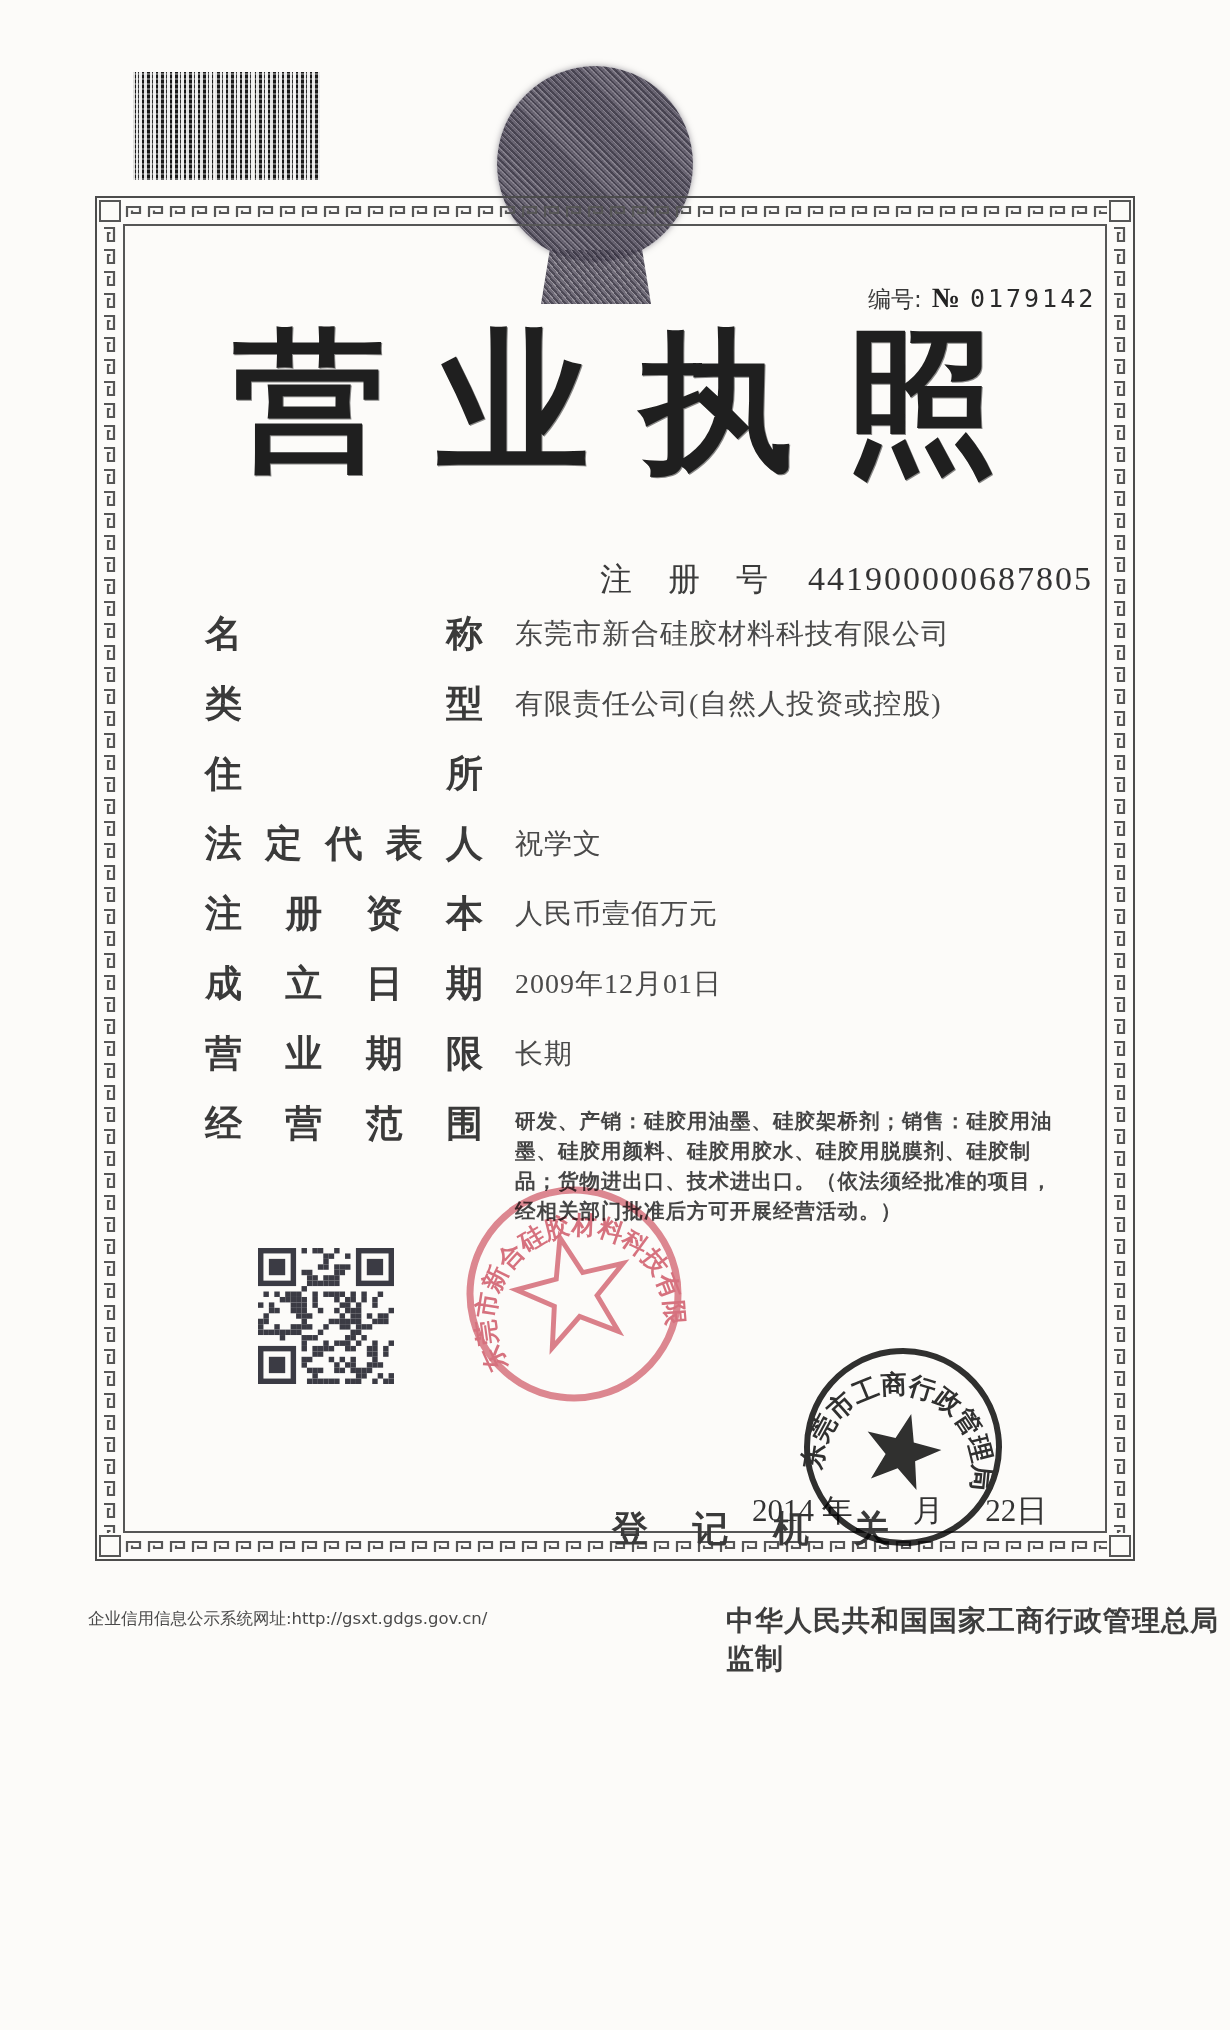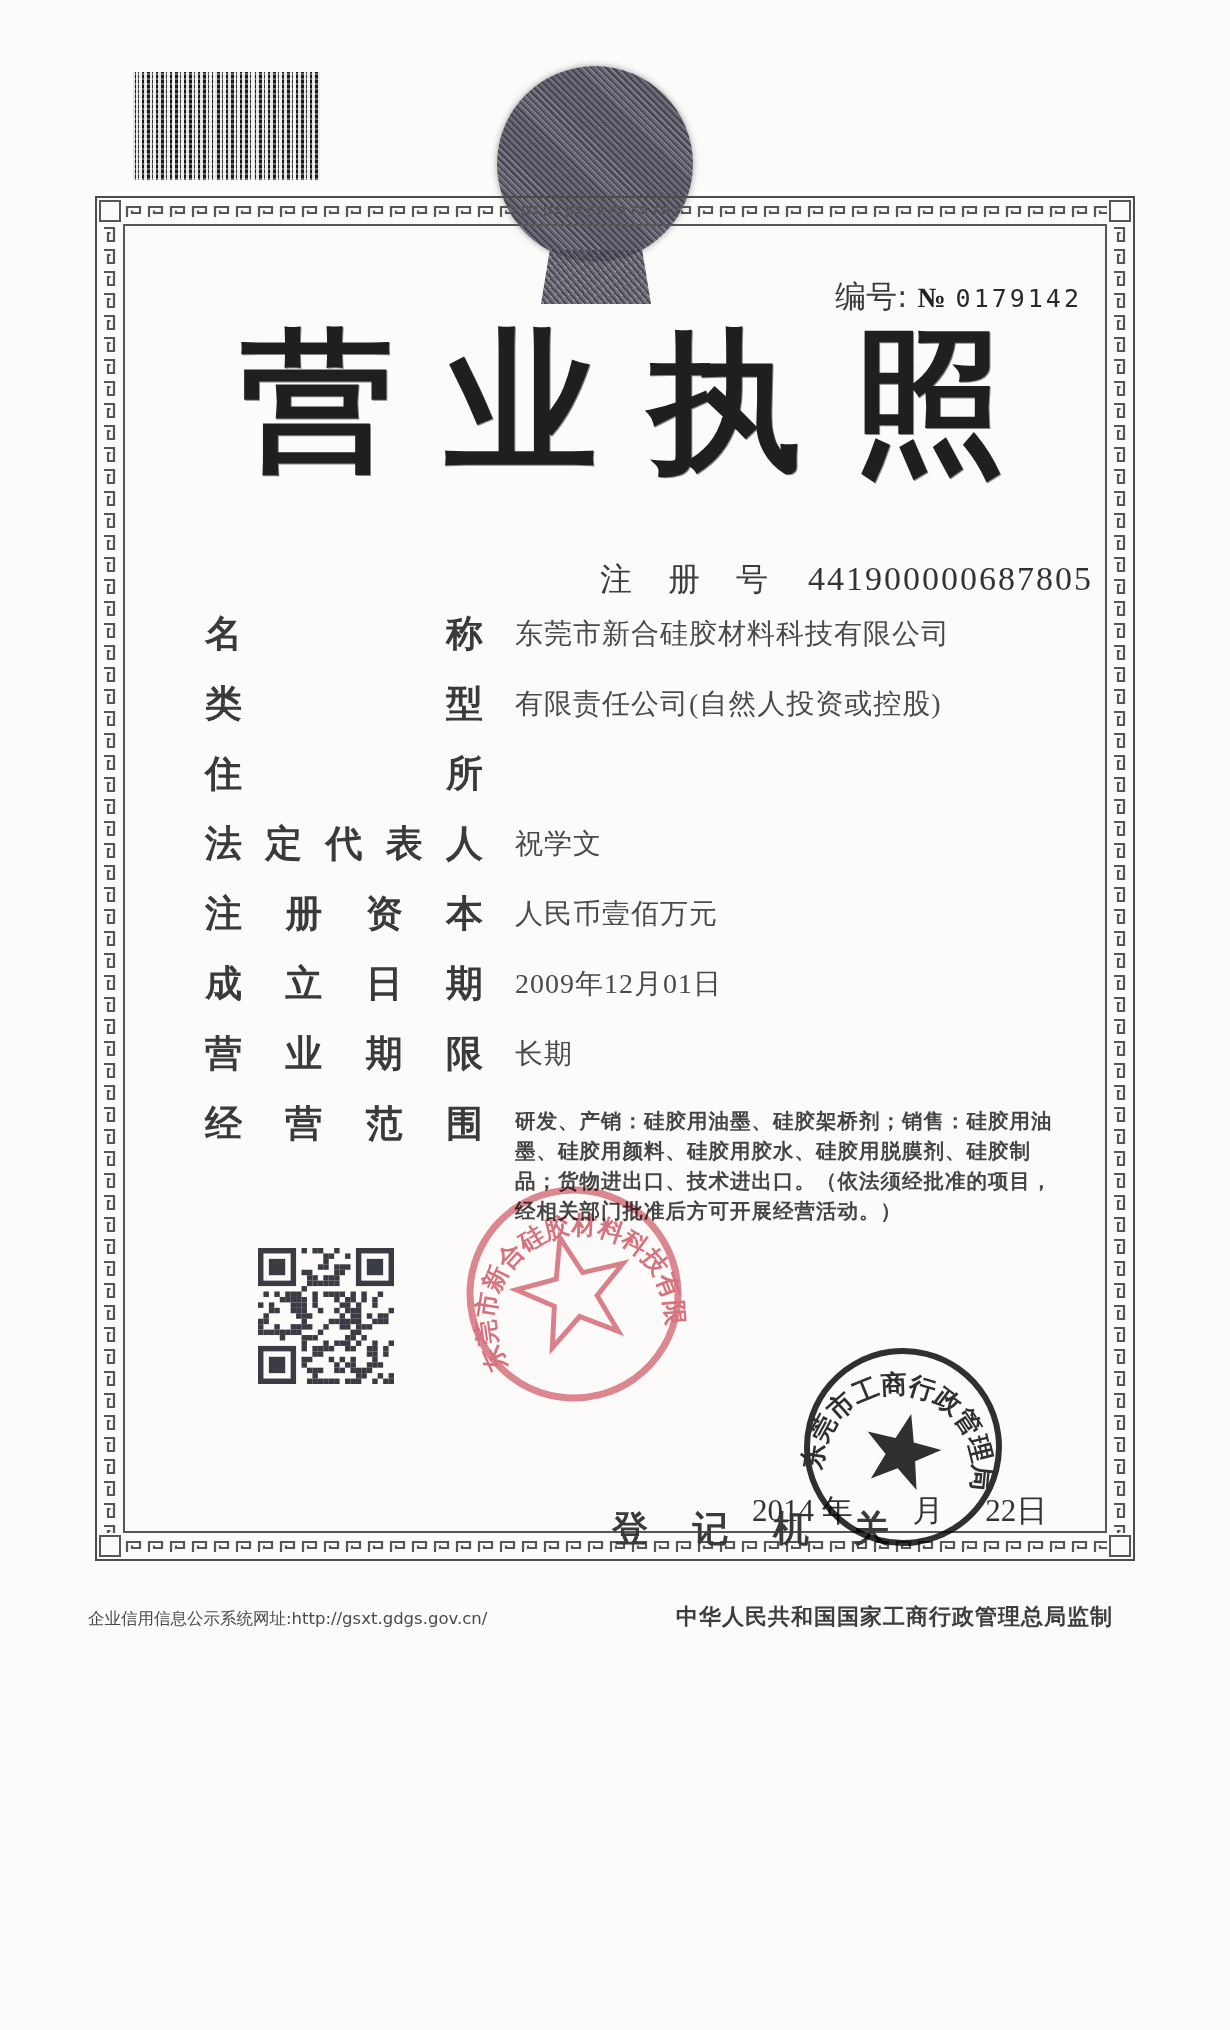--- a/index.html
+++ b/index.html
@@ -51,33 +51,32 @@
   .strip.v{top:26px;bottom:26px;width:22px;flex-direction:column;}
   .strip.top{top:2px;} .strip.bottom{bottom:2px;}
   .strip.left{left:2px;} .strip.right{right:2px;}
   .strip svg{flex:0 0 auto;}
   .corner{position:absolute;width:22px;height:22px;border:2px solid #565656;box-sizing:border-box;background:#fcfbf9;}
   .corner.tl{left:2px;top:2px;} .corner.tr{right:2px;top:2px;}
   .corner.bl{left:2px;bottom:2px;} .corner.br{right:2px;bottom:2px;}
 
   
   .serial{left:835px;top:252px;display:flex;align-items:baseline;gap:10px;}
-  .serial .lab{font-family:"DejaVu Sans",sans-serif;font-size:31px;color:#3b3b3b;}
+  .serial .lab{font-family:"DejaVu Sans",sans-serif;font-size:23px;color:#3b3b3b;margin-left:33px;}
   .serial .no{font-weight:bold;font-size:28px;color:#222;}
   .serial .digits{font-family:"DejaVu Sans Mono","Liberation Mono",monospace;font-size:25px;letter-spacing:3px;color:#2a2a2a;margin-top:32px;}
 
   
   .title{
     left:95px;top:318px;width:1040px;text-align:center;
     font-family:"DejaVu Sans",sans-serif;font-weight:900;
     font-size:152px;line-height:1.1;color:#1f1f1f;
     letter-spacing:52px;text-indent:52px;
     text-shadow:1px 1px 0 rgba(40,40,40,.55);
     white-space:nowrap;
-    padding-left:8px;
   }
 
   
   .regno{left:600px;top:532px;display:flex;align-items:baseline;gap:26px;}
   .regno .lab{font-size:32px;color:#3c3c3c;letter-spacing:14px;}
   .regno .val{font-size:34px;color:#333;letter-spacing:2px;margin-top:28px;}
 
   
   .rows{left:205px;top:612px;width:860px;}
   .row{display:flex;align-items:flex-start;margin-bottom:26px;}
@@ -104,21 +103,21 @@
 
   
   .registrar{left:612px;top:1505px;font-family:"DejaVu Sans",sans-serif;font-weight:bold;
     font-size:36px;color:#3a3a3a;letter-spacing:16px;white-space:nowrap;}
   .dateline{left:752px;top:1490px;font-size:31px;color:#333;white-space:nowrap;}
   .dateline .gap1{display:inline-block;width:52px;}
   .dateline .gap2{display:inline-block;width:34px;}
 
   
   .footer-left{left:88px;top:1608px;font-size:16.5px;color:#4a4a4a;font-family:"DejaVu Sans",sans-serif;}
-  .footer-right{left:676px;top:1602px;font-size:22px;color:#3d3d3d;font-family:"DejaVu Sans",sans-serif;font-weight:600;letter-spacing:1px;}
+  .footer-right{left:726px;top:1602px;font-size:28px;color:#3d3d3d;font-family:"DejaVu Sans",sans-serif;font-weight:600;letter-spacing:1px;}
 </style>
 </head>
 <body>
 
 <div class="abs barcode"></div>
 
 <div class="abs emblem-circle"></div>
 <div class="abs emblem-base"></div>
 
 <div class="abs frame">

